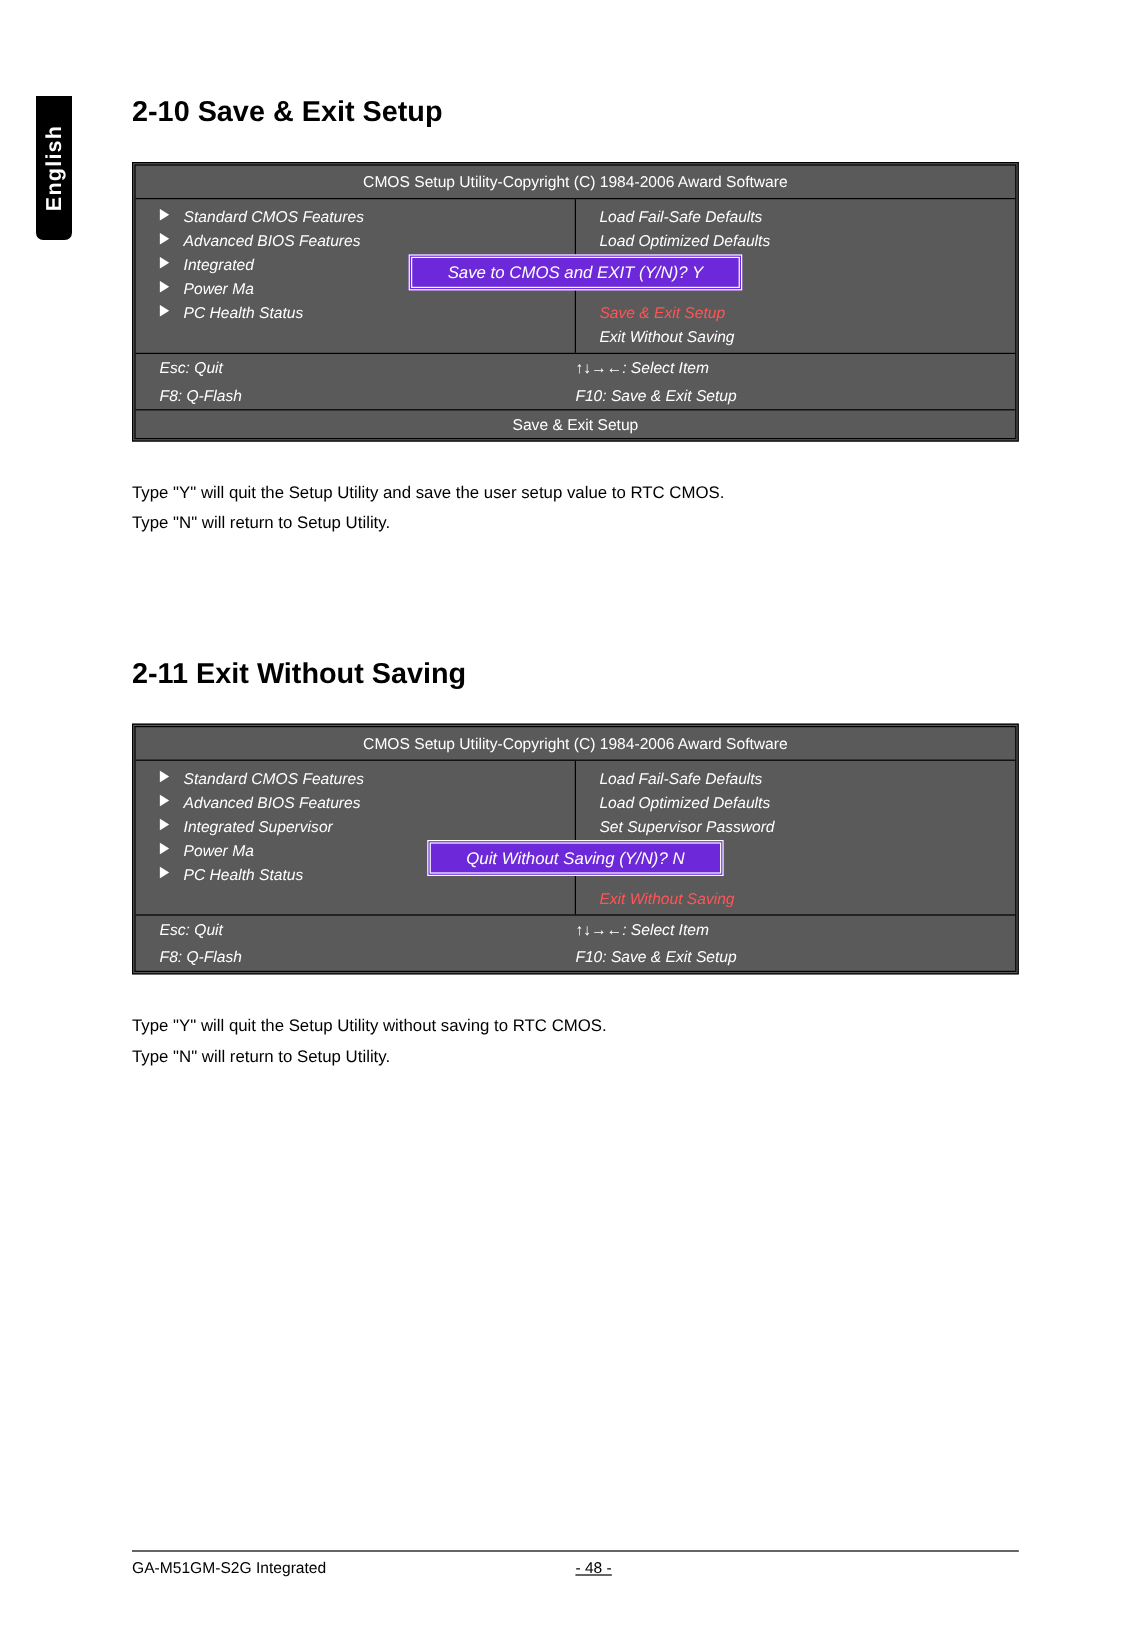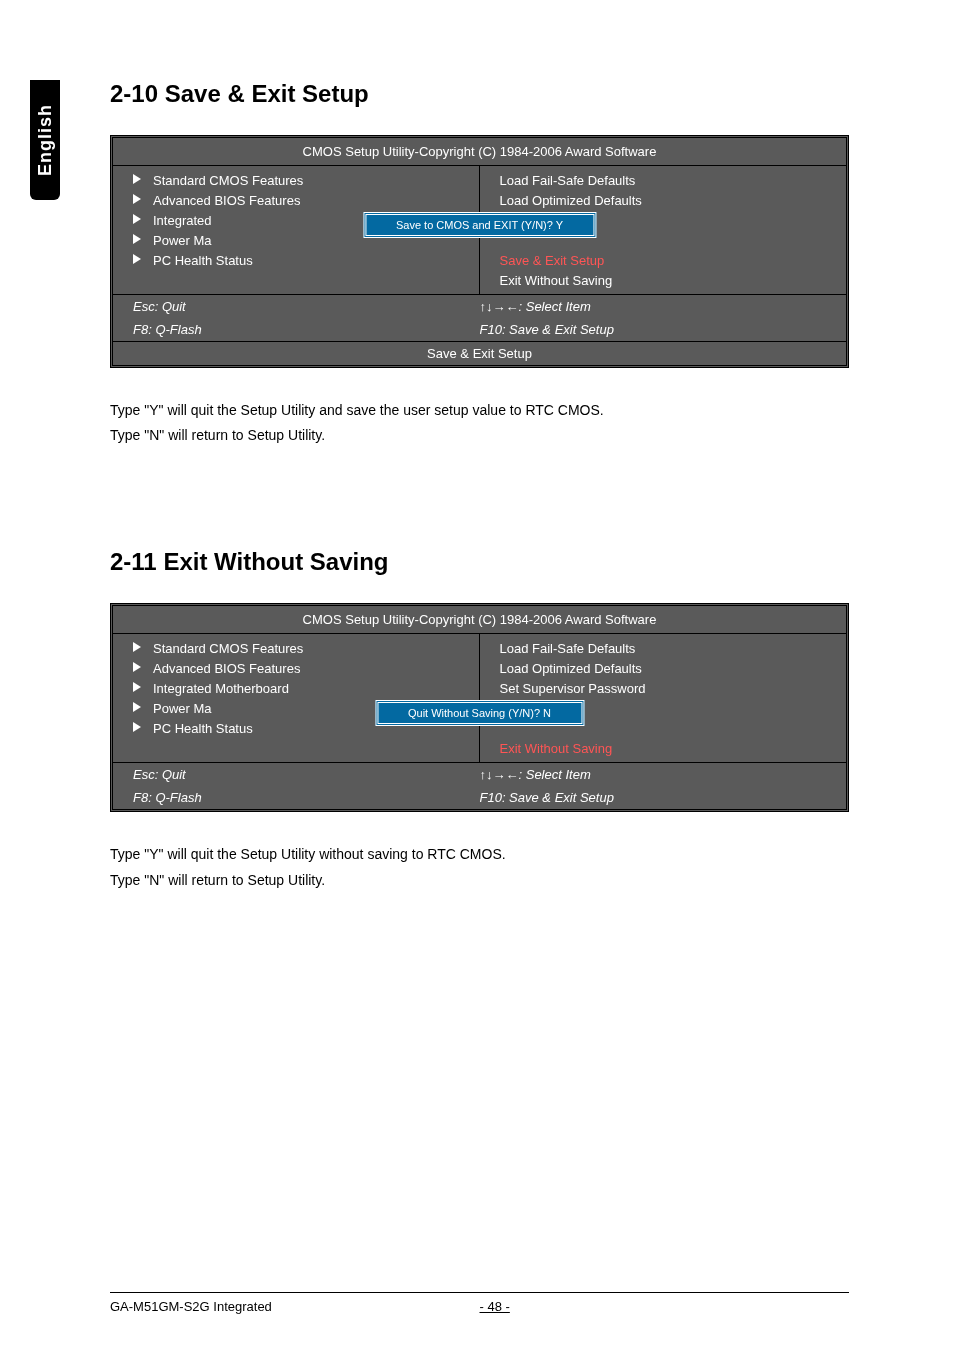--- a/index.html
+++ b/index.html
@@ -47,20 +47,21 @@
     .bios-title {
       text-align: center;
       padding: 6px 0;
       font-size: 13px;
     }
     .bios-columns {
       display: flex;
       border-top: 1px solid #000;
       border-bottom: 1px solid #000;
       position: relative;
+      font-style: italic;
     }
     .bios-left, .bios-right {
       width: 50%;
       padding: 4px 0;
     }
     .bios-left { border-right: 1px solid #000; }
     .bios-item {
       display: flex;
       align-items: center;
       padding: 2px 20px;
@@ -69,24 +70,24 @@
     }
     .bios-item .arrow {
       margin-right: 12px;
       font-size: 11px;
     }
     .bios-item.highlighted { color: #ff5555; }
     .dialog-overlay {
       position: absolute;
       left: 50%;
       transform: translateX(-50%);
-      background: #0369a1;
+      background: #6d28d9;
       border: 3px double #fff;
       padding: 4px 30px;
-      font-size: 11px;
+      font-size: 14px;
       text-align: center;
       white-space: nowrap;
     }
     .bios-footer-row {
       display: flex;
       padding: 4px 20px;
       font-style: italic;
     }
     .bios-footer-row > div {
       width: 50%;
@@ -213,21 +214,21 @@
         <div class="bios-item">
             <span class="arrow"><svg class="triangle" viewBox="0 0 8 10">
                 <polygon points="0,0 8,5 0,10" fill="#fff"></polygon>
               </svg></span>
             <span>Advanced BIOS Features</span>
           </div>
         <div class="bios-item">
             <span class="arrow"><svg class="triangle" viewBox="0 0 8 10">
                 <polygon points="0,0 8,5 0,10" fill="#fff"></polygon>
               </svg></span>
-            <span>Integrated Motherboard</span>
+            <span>Integrated Supervisor</span>
           </div>
         <div class="bios-item">
             <span class="arrow"><svg class="triangle" viewBox="0 0 8 10">
                 <polygon points="0,0 8,5 0,10" fill="#fff"></polygon>
               </svg></span>
             <span>Power Ma</span>
           </div>
         <div class="bios-item">
             <span class="arrow"><svg class="triangle" viewBox="0 0 8 10">
                 <polygon points="0,0 8,5 0,10" fill="#fff"></polygon>

